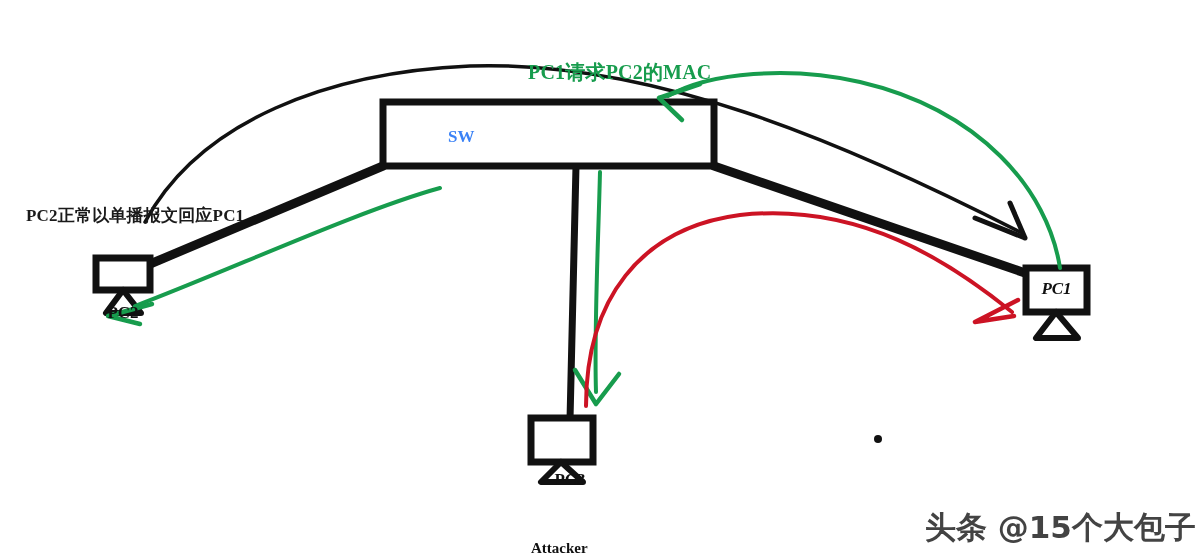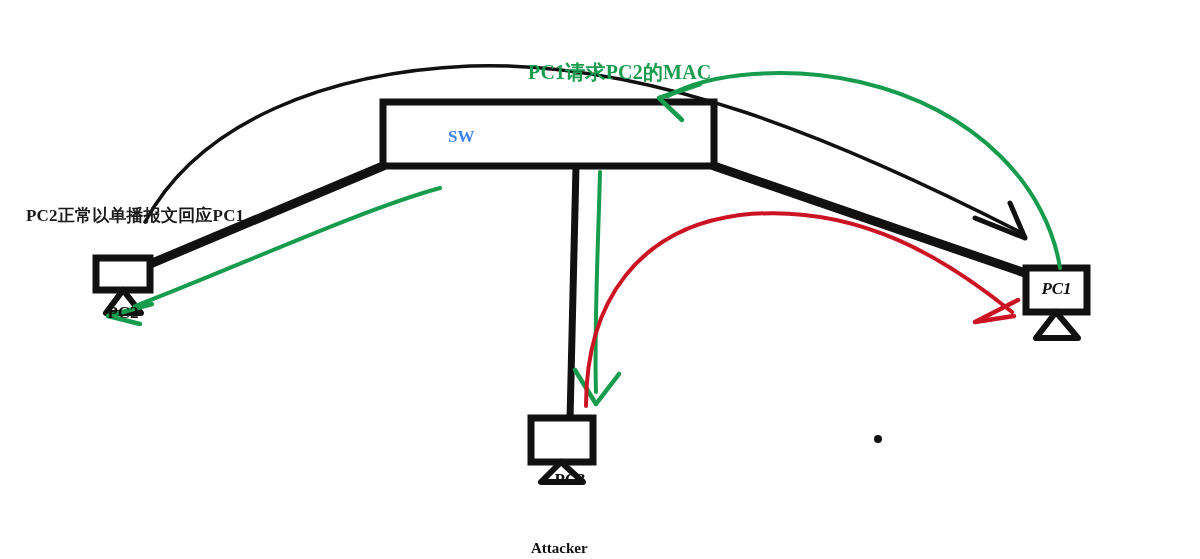--- a/index.html
+++ b/index.html
@@ -154,14 +154,15 @@
 
   <div class="node-label" style="left:1026px; top:279px; width:61px;font-style:italic;">PC1</div>
 
   <div class="node-label" style="left:539px; top:427px; width:62px;margin-top:43px;">PC3</div>
 
   <div class="host-caption" style="left:531px; top:494px;">
     <div>Attacker</div>
     
   </div>
 
+  <div class="watermark" style="left:925px; top:507px;">头条 @15个大包子</div>
 
 </div>
 
 </body></html>

